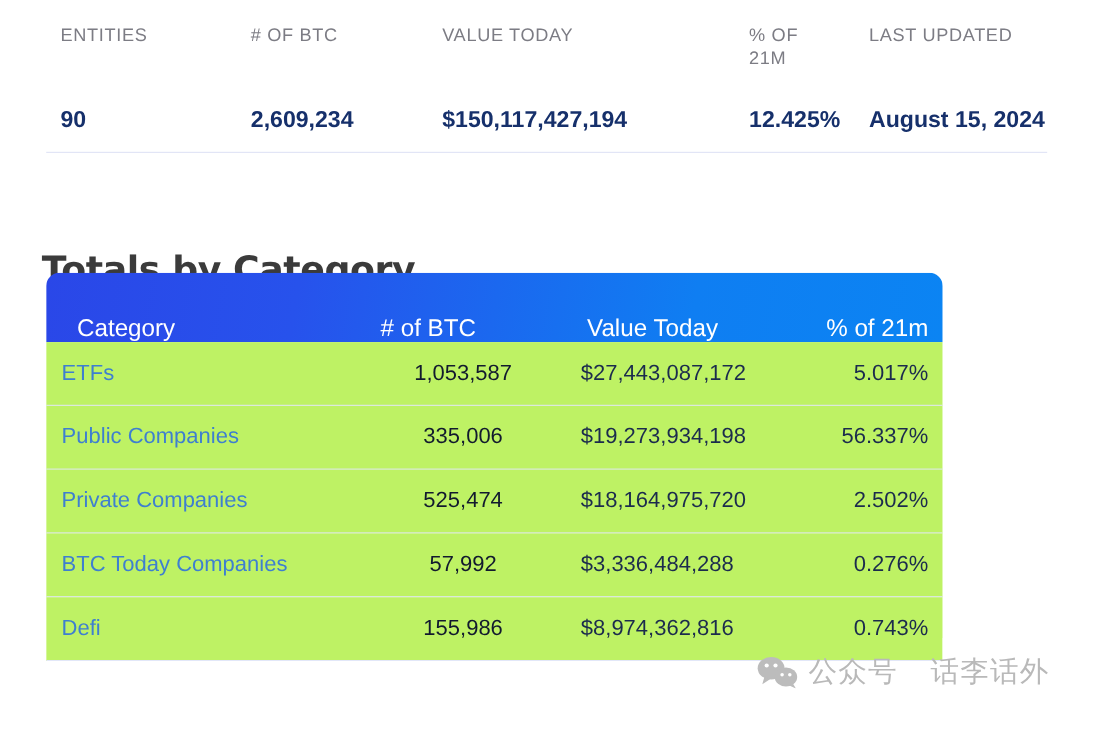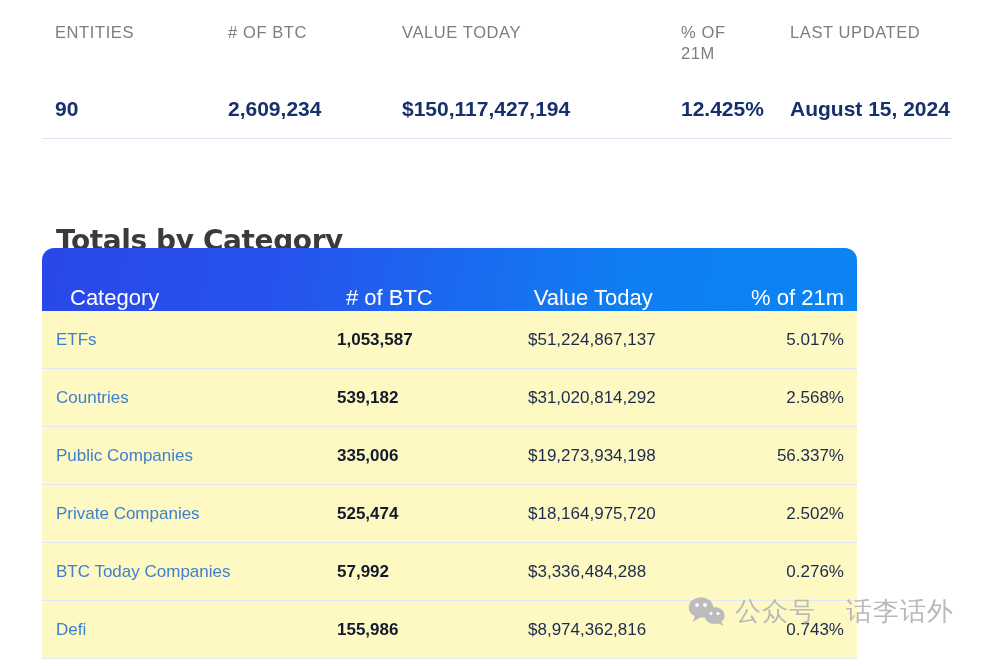--- a/index.html
+++ b/index.html
@@ -63,23 +63,23 @@
     left: 42px;
     top: 138px;
     width: 910px;
     height: 1px;
     background: #dfe3f5;
   }
 
   
   #section-title {
     position: absolute;
-    left: 56px;
+    left: 38px;
     top: 196px;
-    font-size: 28px;
+    font-size: 33px;
     font-weight: 700;
     color: #3b3b3b;
     letter-spacing: -0.4px;
     line-height: 44px;
     font-family: "DejaVu Sans", sans-serif;
   }
 
   
   #category-table {
     position: absolute;
@@ -104,37 +104,37 @@
   }
   .th-category  { width: 295px; padding-left: 14px; text-align: left; }
   .th-btc       { width: 180px; text-align: left; }
   .th-value     { width: 200px; text-align: left; padding-left: 11px; }
   .th-pct       { width: 140px; text-align: right; padding-right: 13px; }
 
   .table-row {
     display: flex;
     align-items: center;
     height: 57px;
-    background: #fef9c3;
+    background: #bef264;
     border-bottom: 1px solid #e2e7f8;
-    font-size: 17px;
+    font-size: 20px;
   }
   .td { box-sizing: border-box; white-space: nowrap; }
   .td-category {
     width: 295px;
     padding-left: 14px;
     color: #3e7fd0;
     text-align: left;
   }
   .td-btc {
     width: 180px;
-    text-align: left;
+    text-align: center;
     padding-right: 12px;
     color: #121a2e;
-    font-weight: 700;
+    font-weight: 400;
   }
   .td-value {
     width: 200px;
     text-align: left;
     padding-left: 11px;
     color: #1b2b4d;
     font-weight: 400;
   }
   .td-pct {
     width: 140px;
@@ -203,28 +203,22 @@
   <div id="table-header-row">
     <div class="th th-category">Category</div>
     <div class="th th-btc"># of BTC</div>
     <div class="th th-value">Value Today</div>
     <div class="th th-pct">% of 21m</div>
   </div>
   <div id="table-body">
       <div class="table-row">
         <div class="td td-category">ETFs</div>
         <div class="td td-btc">1,053,587</div>
-        <div class="td td-value">$51,224,867,137</div>
+        <div class="td td-value">$27,443,087,172</div>
         <div class="td td-pct">5.017%</div>
-      </div>
-      <div class="table-row">
-        <div class="td td-category">Countries</div>
-        <div class="td td-btc">539,182</div>
-        <div class="td td-value">$31,020,814,292</div>
-        <div class="td td-pct">2.568%</div>
       </div>
       <div class="table-row">
         <div class="td td-category">Public Companies</div>
         <div class="td td-btc">335,006</div>
         <div class="td td-value">$19,273,934,198</div>
         <div class="td td-pct">56.337%</div>
       </div>
       <div class="table-row">
         <div class="td td-category">Private Companies</div>
         <div class="td td-btc">525,474</div>

